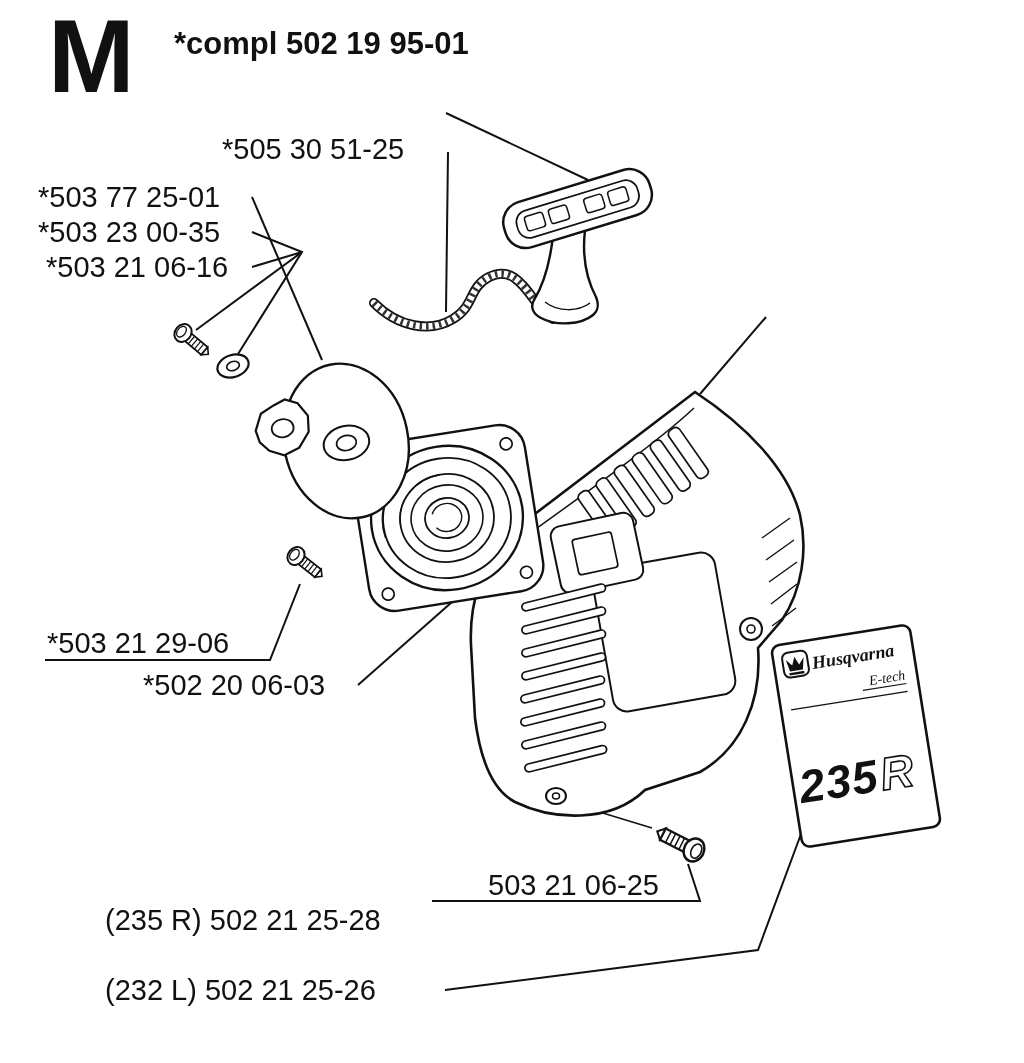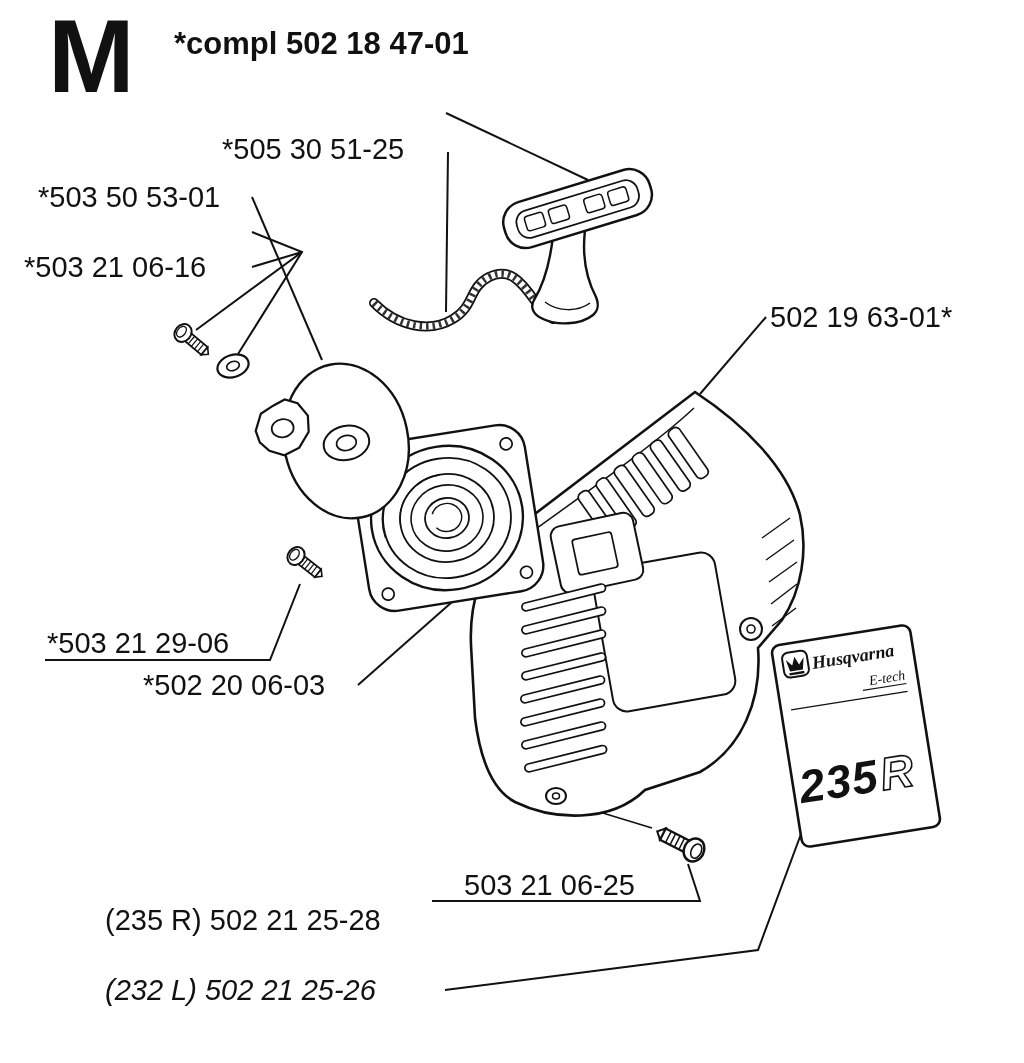--- a/index.html
+++ b/index.html
@@ -167,25 +167,25 @@
       <text class="decal-brand" x="-32" y="-73" font-size="18" fill="#111">Husqvarna</text>
       <text class="decal-series" x="58" y="-48" font-size="14" text-anchor="end" fill="#111">E-tech</text>
       <line x1="14" y1="-44" x2="58" y2="-44" stroke="#111" stroke-width="1.2"></line>
       <line x1="-60" y1="-36" x2="58" y2="-36" stroke="#111" stroke-width="1.4"></line>
       <text class="decal-model" x="-64" y="58" font-size="46" fill="#111">235</text>
       <text class="decal-model" x="18" y="58" font-size="46" fill="#fff" stroke="#111" stroke-width="1.6">R</text>
     </g>
   </svg>
 
   <div class="section-letter">M</div>
-  <div class="page-title">*compl 502 18 47-01</div>
+  <div class="page-title">*compl 502 19 95-01</div>
 
   <div class="part-label" style="left:222px; top:134px;text-align:right;">*505 30 51-25</div>
-  <div class="part-label" style="left:38px;  top:182px;">*503 50 53-01</div>
-  <div class="part-label" style="left:24px;  top:252px;">*503 21 06-16</div>
-  <div class="part-label" style="left:770px; top:302px;">502 19 63-01*</div>
+  <div class="part-label" style="left:38px;  top:182px;">*503 77 25-01</div>
+  <div class="part-label" style="left:38px;  top:217px;">*503 23 00-35</div>
+  <div class="part-label" style="left:46px;  top:252px;">*503 21 06-16</div>
   <div class="part-label" style="left:47px;  top:628px;">*503 21 29-06</div>
   <div class="part-label" style="left:143px; top:670px;">*502 20 06-03</div>
-  <div class="part-label" style="left:464px; top:870px;">503 21 06-25</div>
+  <div class="part-label" style="left:488px; top:870px;">503 21 06-25</div>
   <div class="part-label" style="left:105px; top:905px;">(235 R) 502 21 25-28</div>
-  <div class="part-label" style="left:105px; top:975px;font-style:italic;">(232 L) 502 21 25-26</div>
+  <div class="part-label" style="left:105px; top:975px;">(232 L) 502 21 25-26</div>
 
 </div>
 
 </body></html>

